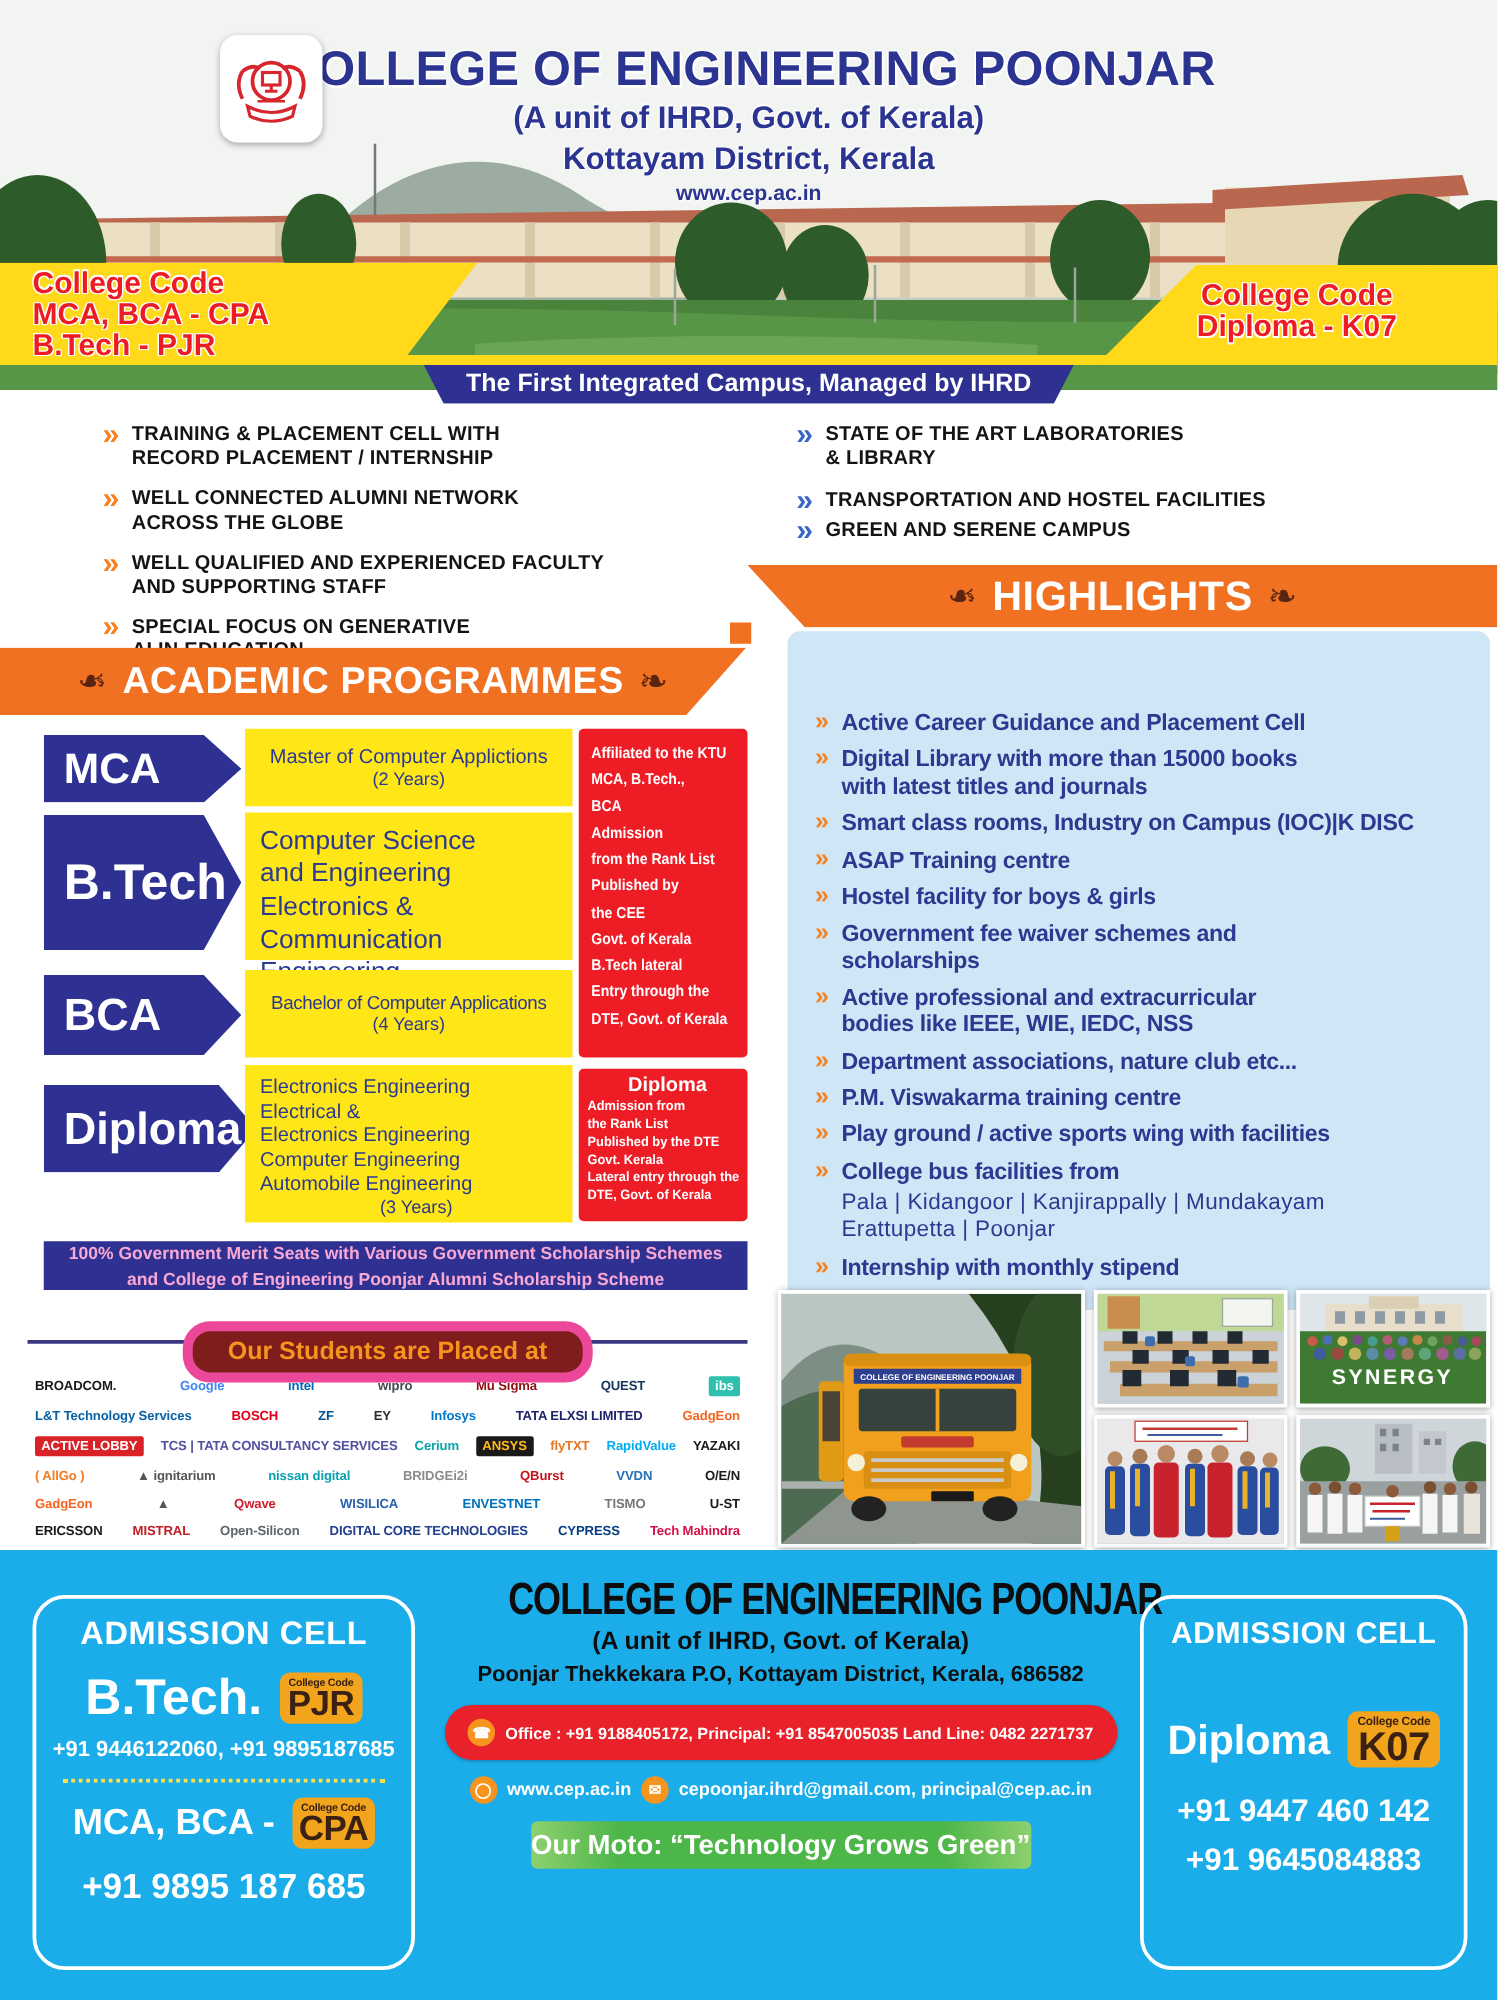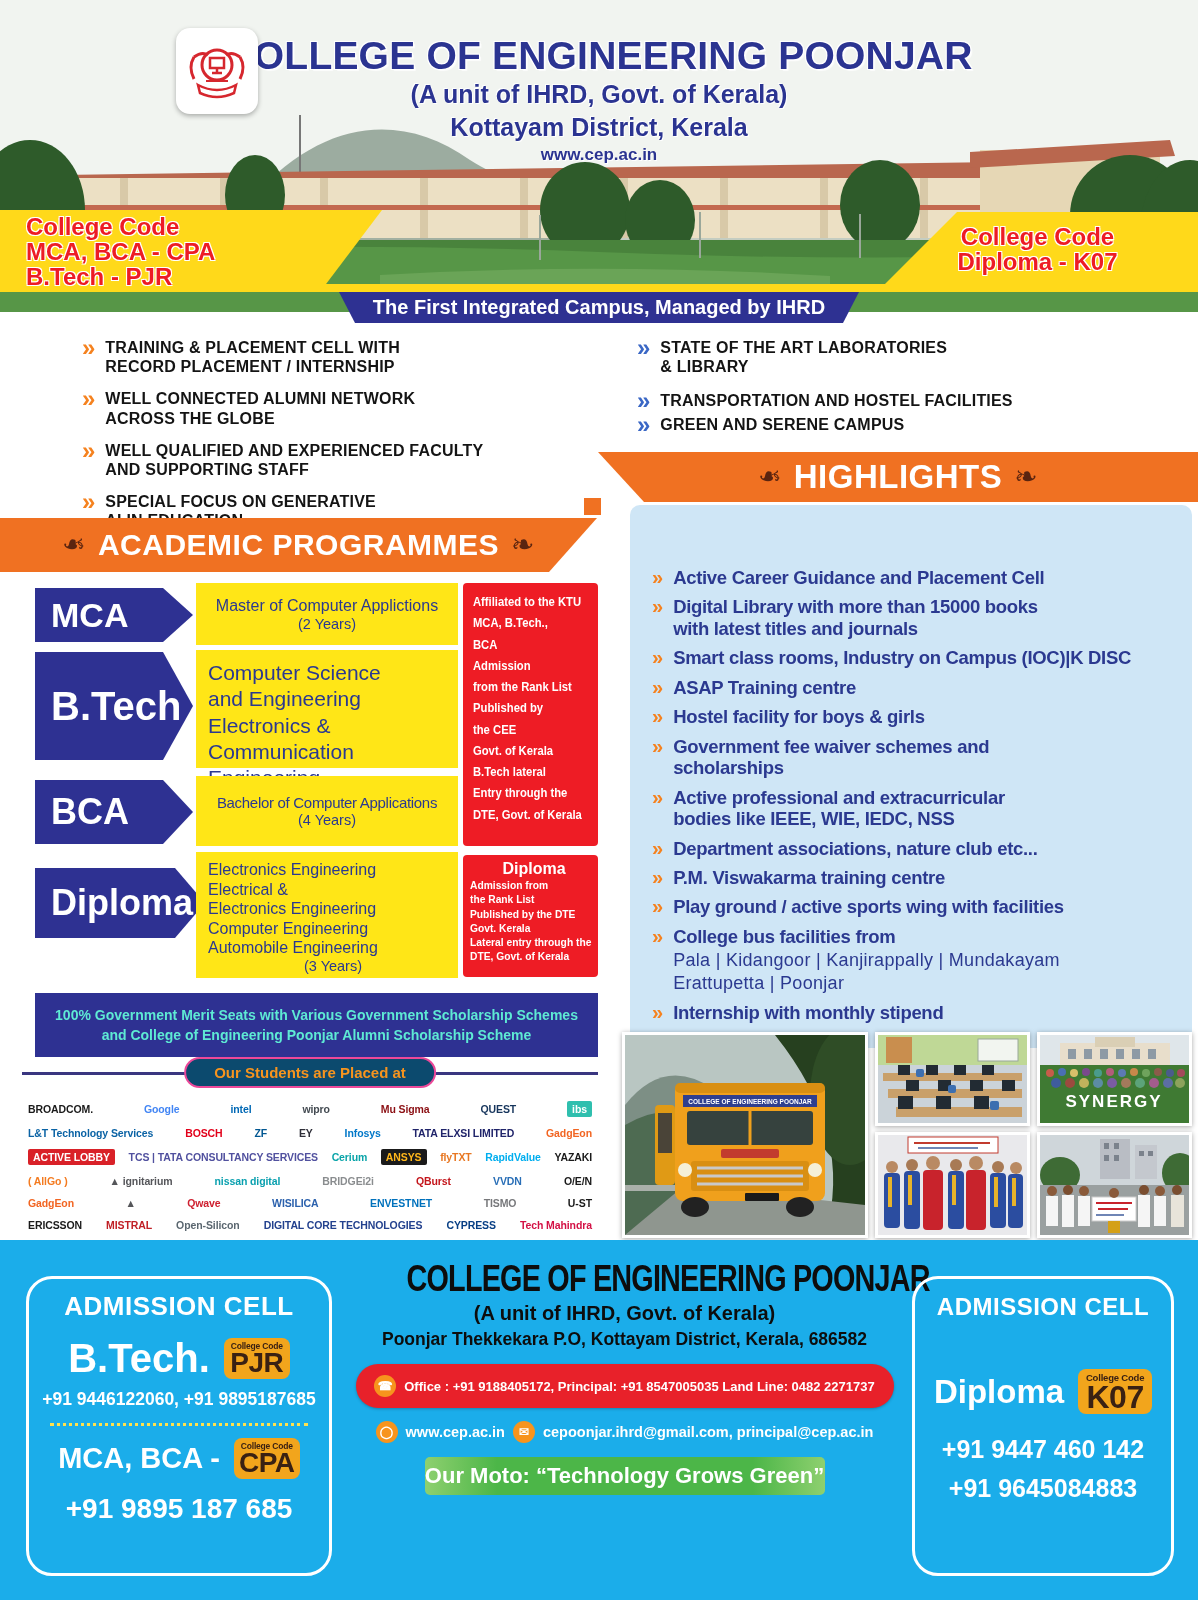--- a/index.html
+++ b/index.html
@@ -50,36 +50,36 @@
 
   
   .prog-arrow{background:#2e3192;color:#fff;font-weight:800;display:flex;align-items:center;
     padding-left:16px;box-sizing:border-box;
     clip-path:polygon(0 0,calc(100% - 30px) 0,100% 50%,calc(100% - 30px) 100%,0 100%);}
   .ybox{background:#ffe617;border-radius:0;color:#2b3990;font-weight:400;box-sizing:border-box;}
   .ybox .desc{white-space:pre-line;line-height:1.25;}
   .ybox .years{text-align:center;}
   .rnote{background:#ee1c25;border-radius:4px;color:#fff;font-weight:800;box-sizing:border-box;}
   .rnote .body{white-space:pre-line;}
-  .merit{left:35px;top:993px;width:563px;height:64px;background:#2e3192;color:#5eead4;font-weight:700;
+  .merit{left:35px;top:993px;width:563px;height:39px;background:#2e3192;color:#f9a8d4;font-weight:700;
     font-size:14px;text-align:center;white-space:pre-line;line-height:1.45;display:flex;
     align-items:center;justify-content:center;}
 
   
   .hl-panel{left:630px;top:505px;width:562px;height:543px;background:#cfe6f6;border-radius:10px;
     padding:62px 14px 0 22px;box-sizing:border-box;}
   .hl-item{display:flex;gap:10px;align-items:flex-start;margin-bottom:8px;}
   .hl-chev{color:#f5821f;font-weight:900;font-size:20px;line-height:1;}
   .hl-text{color:#2b3990;font-weight:800;font-size:18.5px;line-height:1.16;white-space:pre-line;letter-spacing:-.3px;}
   .hl-sub{color:#2b3990;font-weight:400;font-size:18px;line-height:1.25;white-space:pre-line;letter-spacing:.3px;margin-top:2px;}
 
   
   .placed{left:22px;top:1072px;width:576px;border-top:3px solid #3a3680;}
-  .pill{position:absolute;left:50%;top:-18px;transform:translateX(-50%);background:#0c4a6e;color:#f7941e;
-    font-weight:800;font-size:15px;padding:5px 28px;border-radius:22px;white-space:nowrap;border:2px solid #ec4899;}
+  .pill{position:absolute;left:50%;top:-18px;transform:translateX(-50%);background:#7f1d1d;color:#f7941e;
+    font-weight:800;font-size:20px;padding:5px 28px;border-radius:22px;white-space:nowrap;border:8px solid #ec4899;}
   .logo-rows{margin-top:26px;}
   .logo-row{display:flex;justify-content:space-between;align-items:center;padding:0 6px;margin-bottom:10px;gap:12px;}
   .logo{font-weight:800;font-size:10.5px;white-space:nowrap;letter-spacing:-.1px;}
   .logo.badge{padding:2px 5px;border-radius:2px;}
 
   
   .photo{border:3px solid #fff;border-radius:0;box-shadow:0 1px 5px rgba(0,0,0,.35);overflow:hidden;box-sizing:border-box;background:#ccc;}
   .photo svg{display:block;}
 
   

